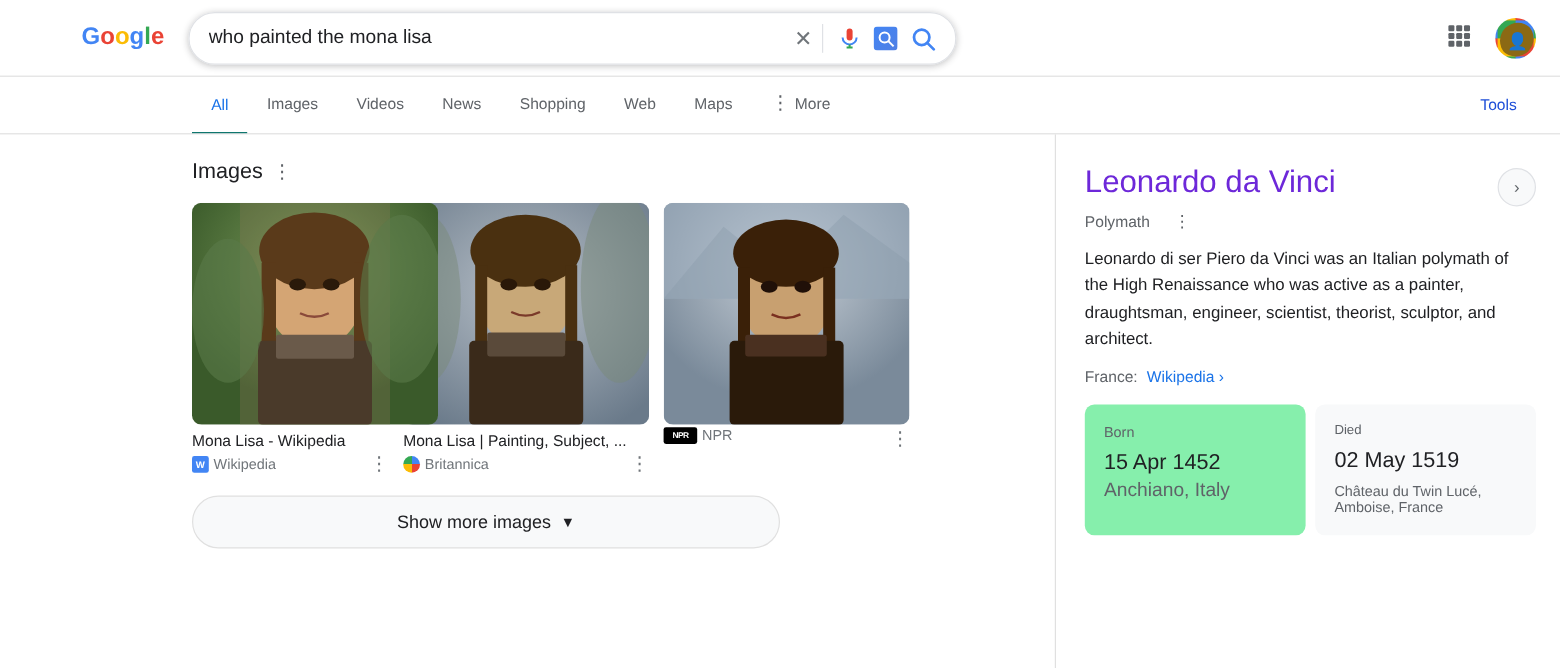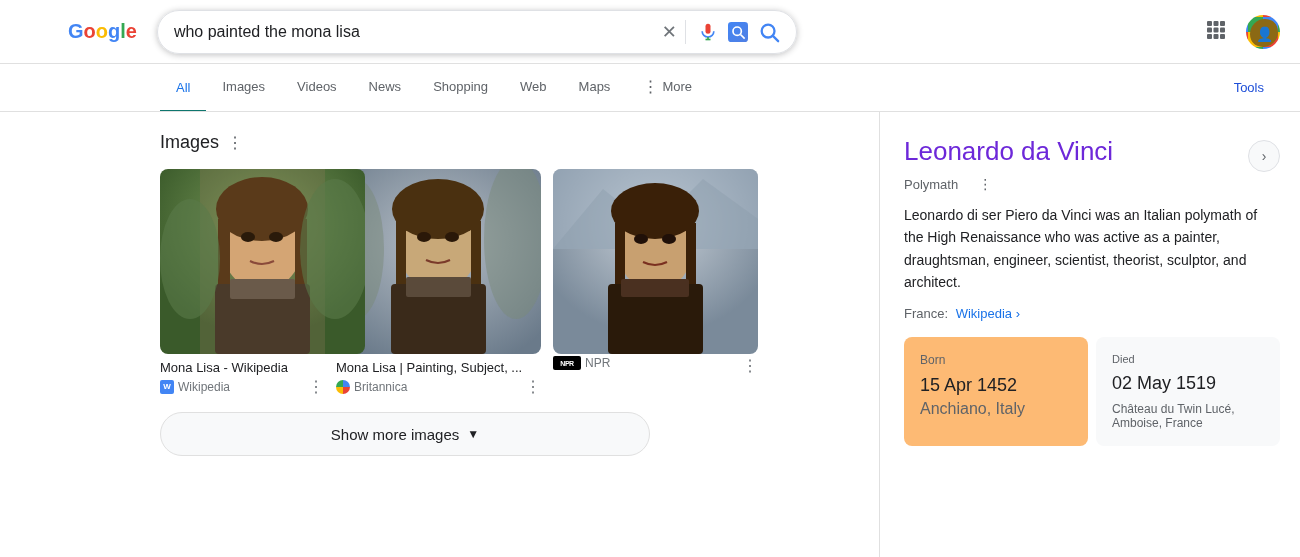--- a/index.html
+++ b/index.html
@@ -245,21 +245,21 @@
       <div style="font-size:13px; color:#5f6368; margin-bottom:16px;">
         <span>France:</span>
         <a href="#" style="color:#1a73e8; text-decoration:none; margin-left:4px;">
           <span>Wikipedia</span>
           <span>›</span>
         </a>
       </div>
 
       <div style="display:grid; grid-template-columns:1fr 1fr; gap:8px;">
 
-        <div style="background:#fdba74; border-radius:8px; padding:16px;">
+        <div style="background:#86efac; border-radius:8px; padding:16px;">
           <div style="font-size:12px; color:#5f6368; margin-bottom:8px;">Born</div>
           <div style="font-size:18px; font-weight:400; color:#202124; margin-bottom:4px;">15 Apr 1452</div>
           <div style="font-size:16px; color:#5f6368;">Anchiano, Italy</div>
         </div>
 
         <div style="background:#f8f9fa; border-radius:8px; padding:16px;">
           <div style="font-size:11px; color:#5f6368; margin-bottom:8px;">Died</div>
           <div style="font-size:18px; font-weight:400; color:#202124; margin-bottom:8px;">02 May 1519</div>
           <div style="font-size:12px; color:#5f6368;">Château du Twin Lucé, Amboise, France</div>
         </div>

